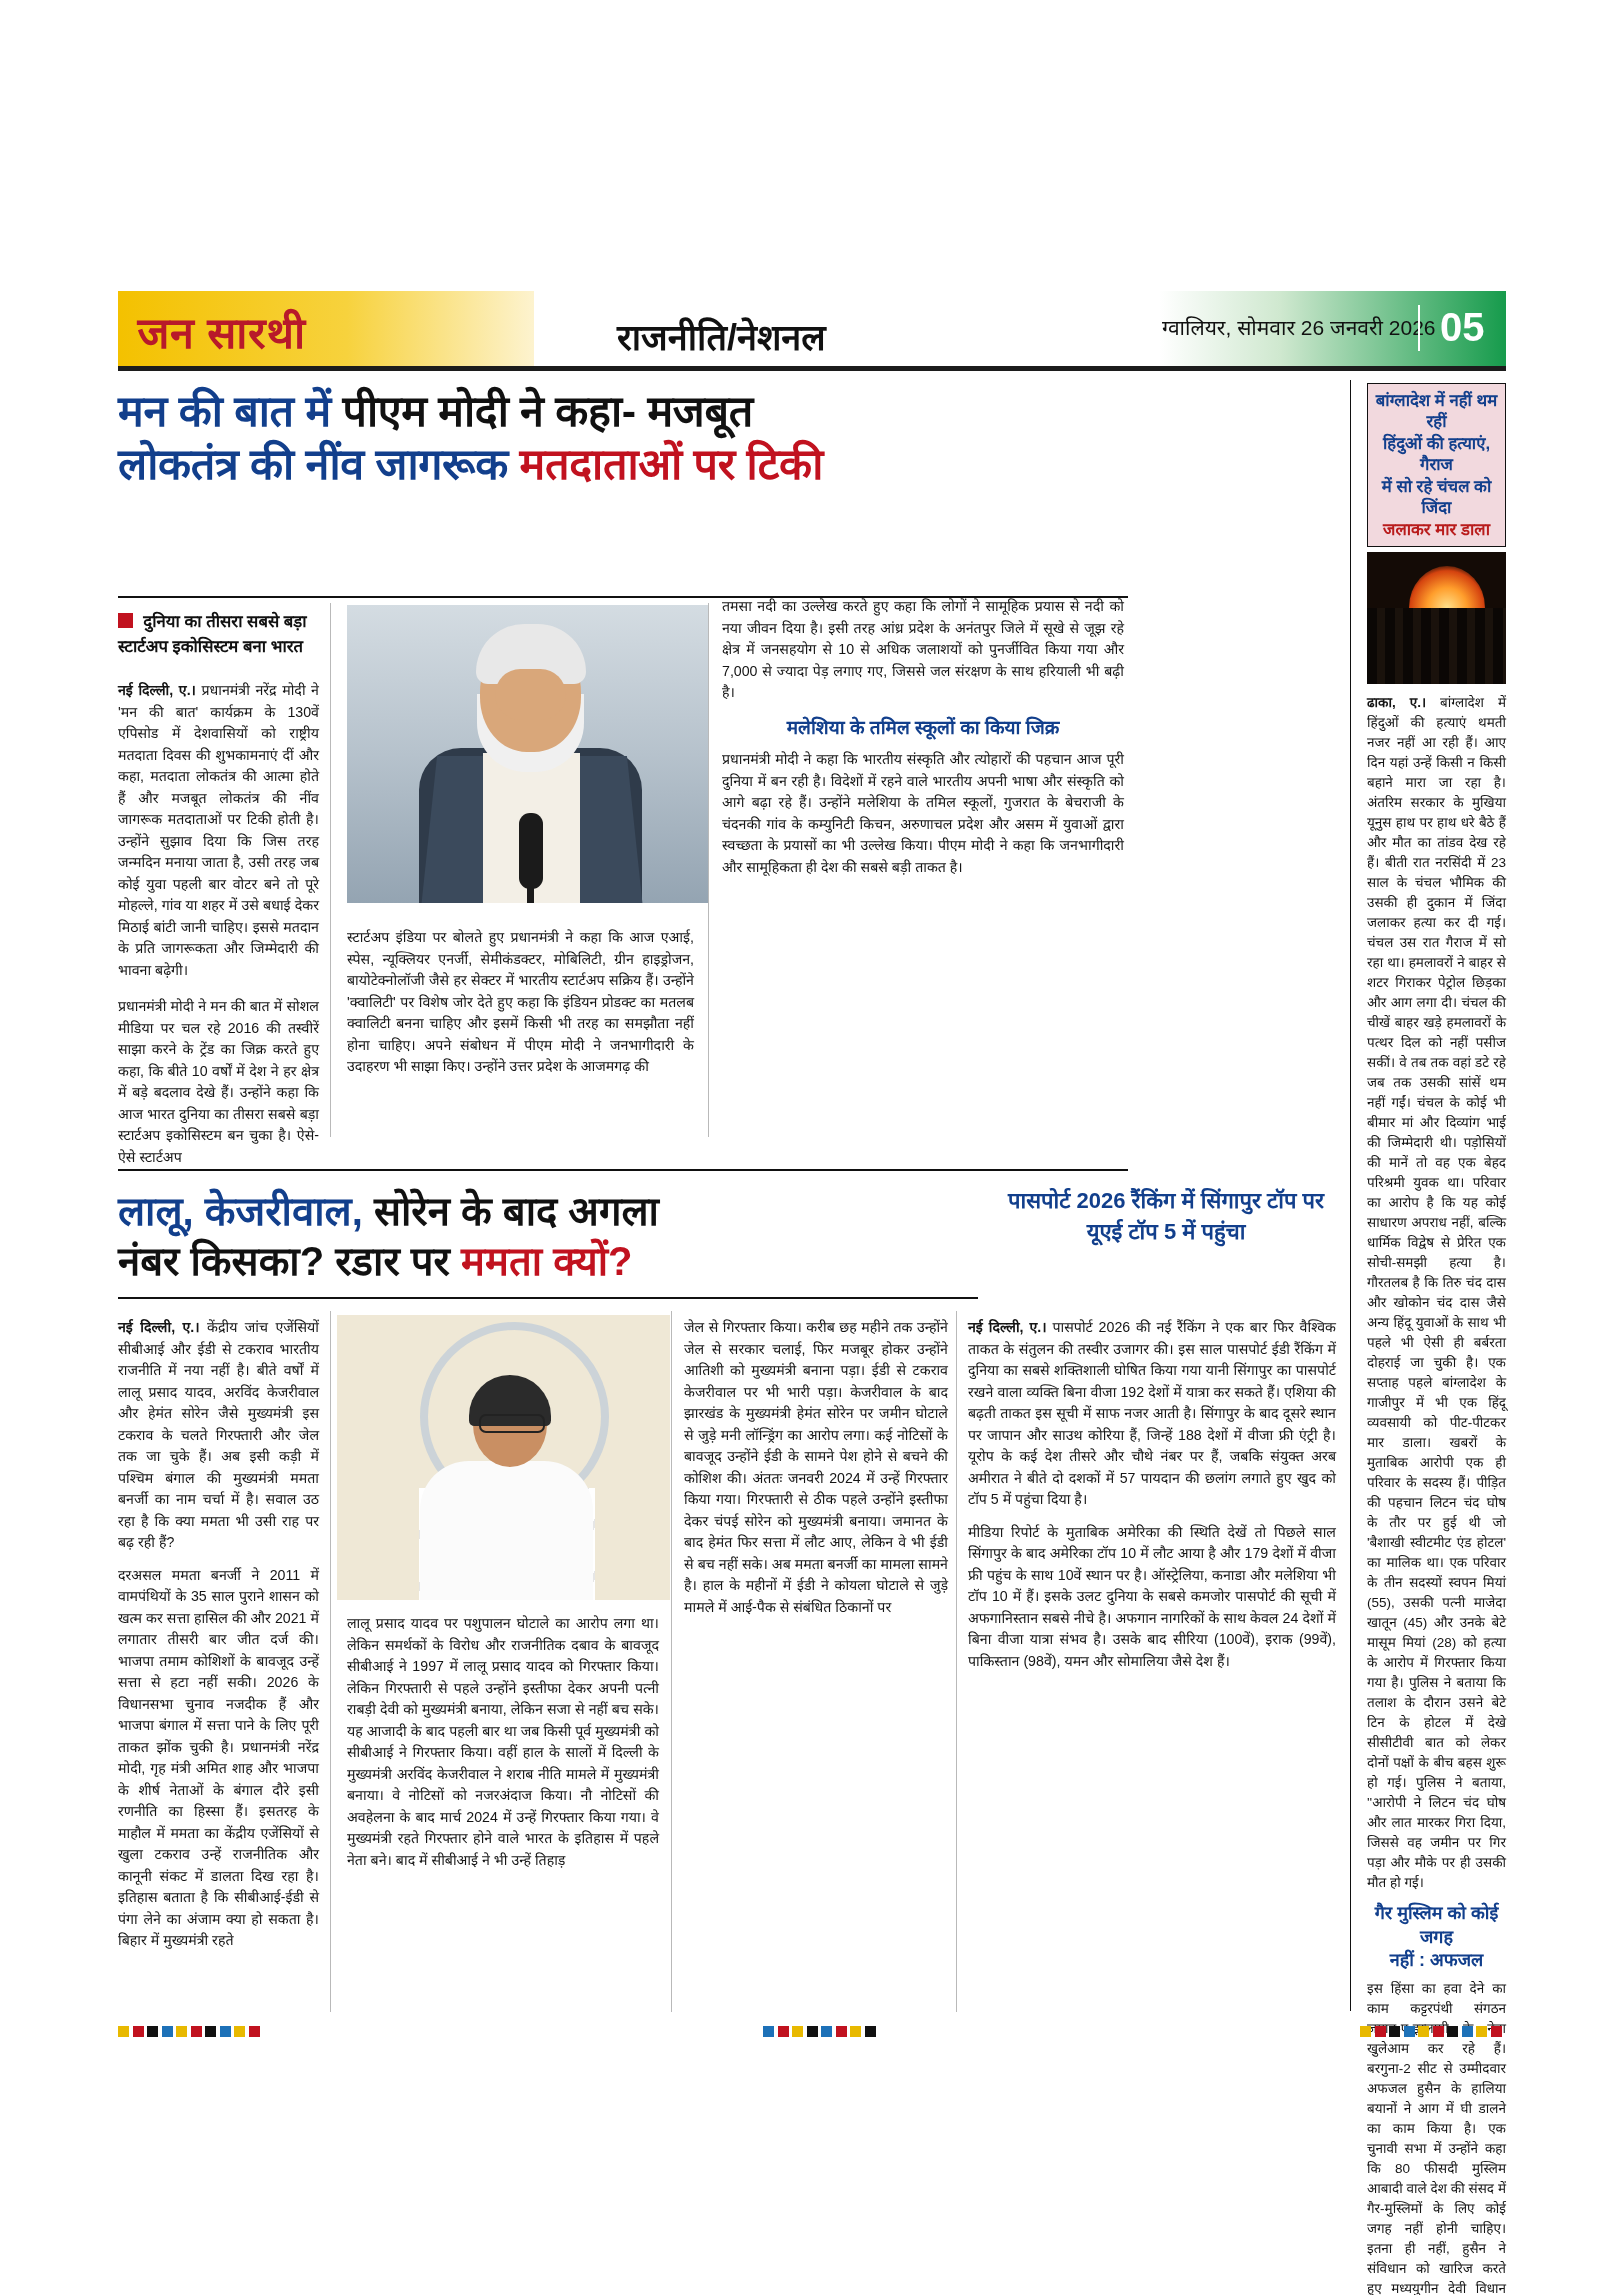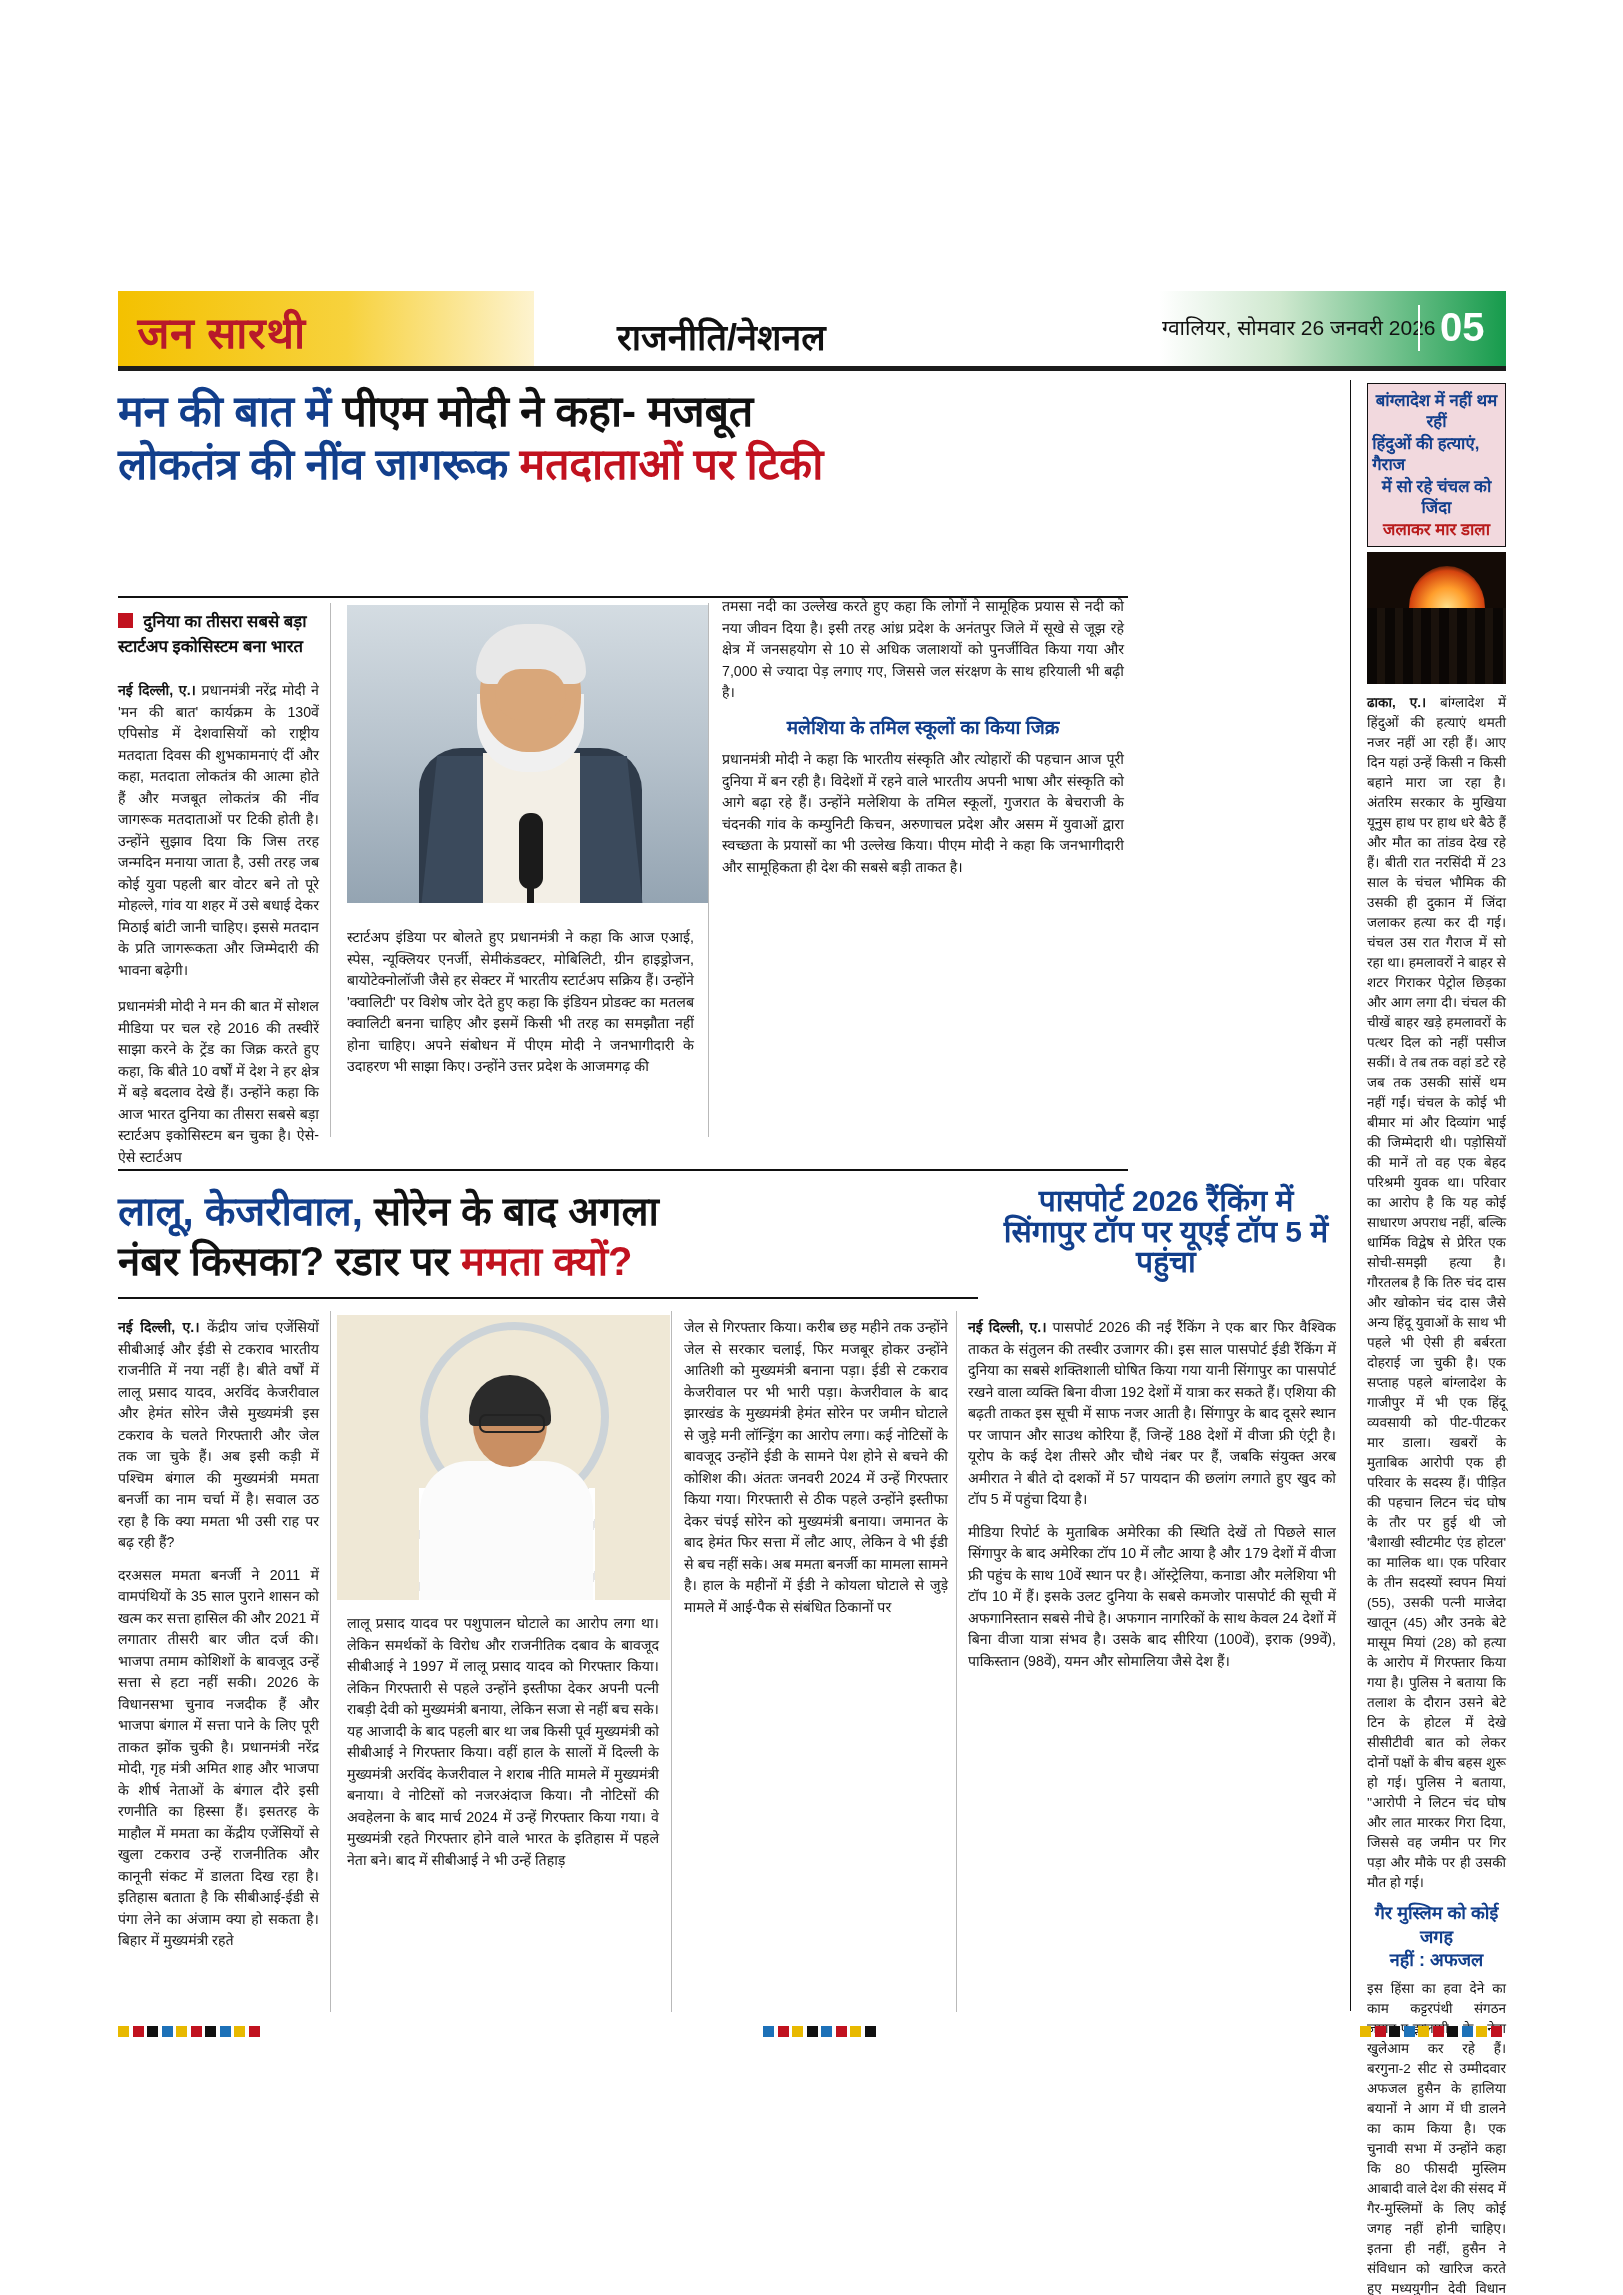--- a/index.html
+++ b/index.html
@@ -37,21 +37,21 @@
   .lead h1 .dk{color:#111;}
 
   .leadrule{position:absolute;left:0;top:208px;width:1010px;height:2.1px;background:#111;}
 
   .sub-h{font-size:19px;line-height:29px;font-weight:bold;color:#123f8c;text-align:center;margin:9.7px 0 7px;}
 
   .secondlead h1{margin:0;font-size:40px;line-height:50px;font-weight:bold;color:#111;}
   .secondlead h1 .b{color:#123f8c;}
   .secondlead h1 .r{color:#c1121f;}
 
-  .smallhead{font-size:30px;line-height:30.5px;font-weight:bold;color:#123f8c;text-align:center;margin:0 0 8.3px;}
+  .smallhead{font-size:22px;line-height:30.5px;font-weight:bold;color:#123f8c;text-align:center;margin:0 0 8.3px;}
   .dot{display:inline-block;width:11px;height:11px;margin-right:3.5px;}
 
   
   .m-bg{position:absolute;inset:0;background:linear-gradient(180deg,#d4dce2 0%,#b6c2cc 50%,#94a4b2 100%);}
   .m-head{position:absolute;left:133px;top:28px;width:101px;height:119px;border-radius:50% 50% 46% 46%;
      background:#d9a77a;}
   .m-hair{position:absolute;left:129px;top:19.4px;width:110px;height:60px;border-radius:56px 56px 14px 14px;background:#e8e8e8;}
   .m-beard{position:absolute;left:130px;top:89px;width:107px;height:78px;border-radius:0 0 49px 49px;background:#f0f0f0;}
   .m-face{position:absolute;left:148px;top:64px;width:71px;height:51px;border-radius:28px;background:#d9a77a;}
   .m-body{position:absolute;left:72px;top:143px;width:223px;height:160px;background:#2f3b4a;border-radius:42px 42px 0 0;}
@@ -195,21 +195,21 @@
     <div class="col-rule" style="left:553px;top:1020px;height:701px;"></div>
     <div class="col-rule" style="left:838px;top:1020px;height:701px;"></div>
 
     <div style="position:absolute;left:1242px;top:94px;width:146px;"></div>
 
     <div style="position:absolute;left:1232px;top:89px;width:1.4px;height:1631px;background:#111;"></div>
 
     <div style="position:absolute;left:1249px;top:92px;width:139px;">
       <div style="background:#f2d9de;border:1.4px solid #111;padding:5.6px 4.2px;box-sizing:border-box;">
         <div style="font-size:16.7px;line-height:21.5px;font-weight:bold;color:#123f8c;text-align:center;">बांग्लादेश में नहीं थम रहीं</div>
-        <div style="font-size:16.7px;line-height:21.5px;font-weight:bold;color:#123f8c;">हिंदुओं की हत्याएं, गैराज</div>
+        <div style="font-size:16.7px;line-height:21.5px;font-weight:bold;color:#123f8c;text-align:center;">हिंदुओं की हत्याएं, गैराज</div>
         <div style="font-size:16.7px;line-height:21.5px;font-weight:bold;color:#123f8c;text-align:center;">में सो रहे चंचल को जिंदा</div>
         <div style="font-size:16.7px;line-height:21.5px;font-weight:bold;color:#b91c1c;text-align:center;">जलाकर मार डाला</div>
       </div>
 
       <div style="position:relative;margin-top:5.6px;width:139px;height:132px;overflow:hidden;background:#140b06;">
         <div class="bd-fire" style="left:42px;top:14px;width:76px;height:83px;"></div>
         <div class="bd-crowd"></div>
       </div>
 
       <p class="body" style="margin-top:8.3px;font-size:13.5px;line-height:20px;"><span class="dateline">ढाका, ए.।</span><span> बांग्लादेश में हिंदुओं की हत्याएं थमती नजर नहीं आ रही हैं। आए दिन यहां उन्हें किसी न किसी बहाने मारा जा रहा है। अंतरिम सरकार के मुखिया यूनुस हाथ पर हाथ धरे बैठे हैं और मौत का तांडव देख रहे हैं। बीती रात नरसिंदी में 23 साल के चंचल भौमिक की उसकी ही दुकान में जिंदा जलाकर हत्या कर दी गई। चंचल उस रात गैराज में सो रहा था। हमलावरों ने बाहर से शटर गिराकर पेट्रोल छिड़का और आग लगा दी। चंचल की चीखें बाहर खड़े हमलावरों के पत्थर दिल को नहीं पसीज सकीं। वे तब तक वहां डटे रहे जब तक उसकी सांसें थम नहीं गईं। चंचल के कोई भी बीमार मां और दिव्यांग भाई की जिम्मेदारी थी। पड़ोसियों की मानें तो वह एक बेहद परिश्रमी युवक था। परिवार का आरोप है कि यह कोई साधारण अपराध नहीं, बल्कि धार्मिक विद्वेष से प्रेरित एक सोची-समझी हत्या है। गौरतलब है कि तिरु चंद दास और खोकोन चंद दास जैसे अन्य हिंदू युवाओं के साथ भी पहले भी ऐसी ही बर्बरता दोहराई जा चुकी है। एक सप्ताह पहले बांग्लादेश के गाजीपुर में भी एक हिंदू व्यवसायी को पीट-पीटकर मार डाला। खबरों के मुताबिक आरोपी एक ही परिवार के सदस्य हैं। पीड़ित की पहचान लिटन चंद घोष के तौर पर हुई थी जो 'बैशाखी स्वीटमीट एंड होटल' का मालिक था। एक परिवार के तीन सदस्यों स्वपन मियां (55), उसकी पत्नी माजेदा खातून (45) और उनके बेटे मासूम मियां (28) को हत्या के आरोप में गिरफ्तार किया गया है। पुलिस ने बताया कि तलाश के दौरान उसने बेटे टिन के होटल में देखे सीसीटीवी बात को लेकर दोनों पक्षों के बीच बहस शुरू हो गई। पुलिस ने बताया, ''आरोपी ने लिटन चंद घोष और लात मारकर गिरा दिया, जिससे वह जमीन पर गिर पड़ा और मौके पर ही उसकी मौत हो गई।</span></p>

